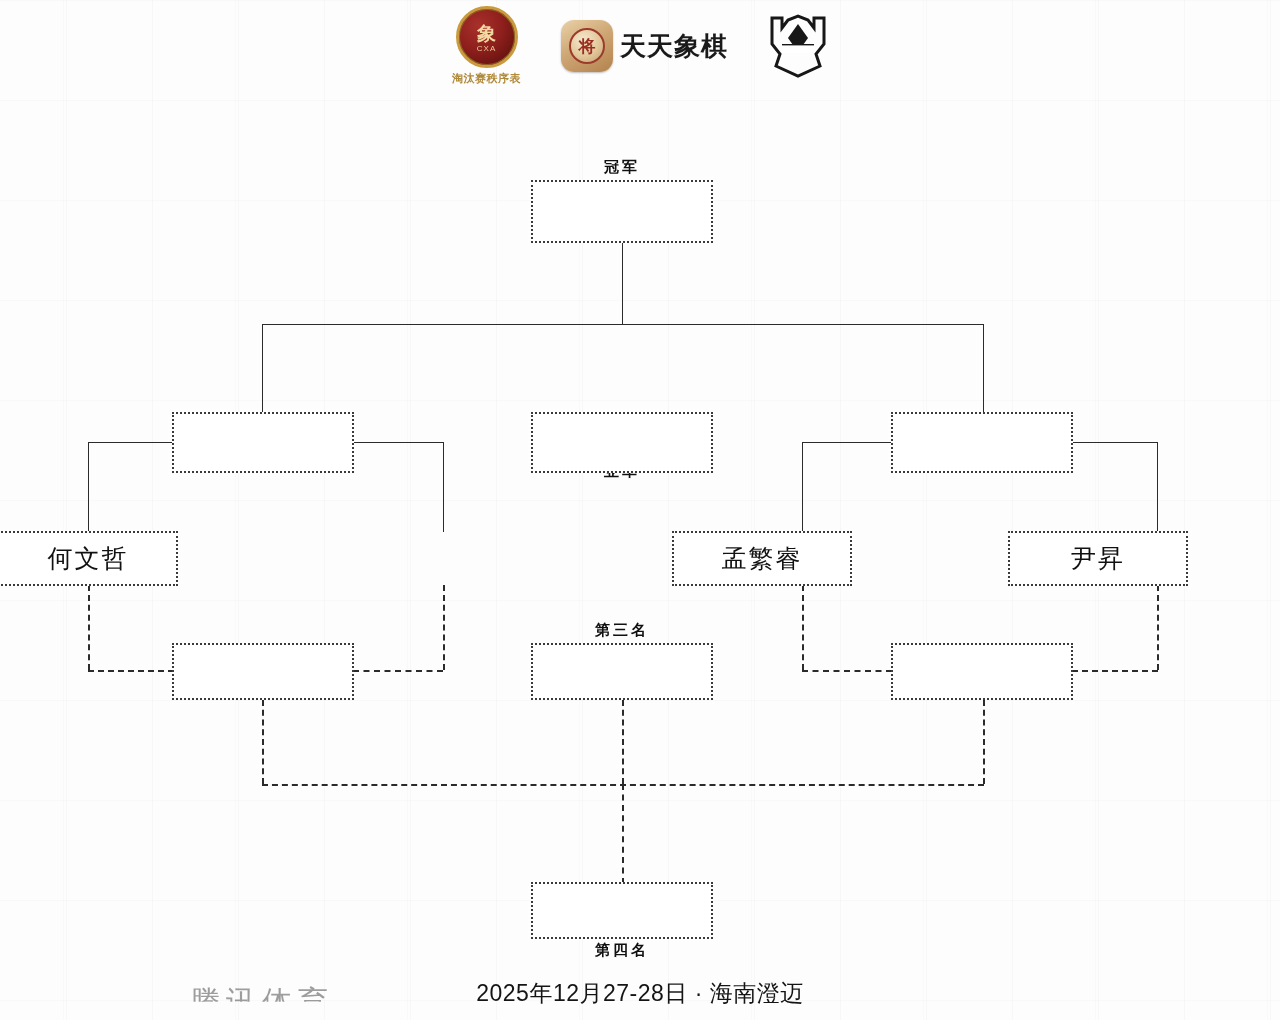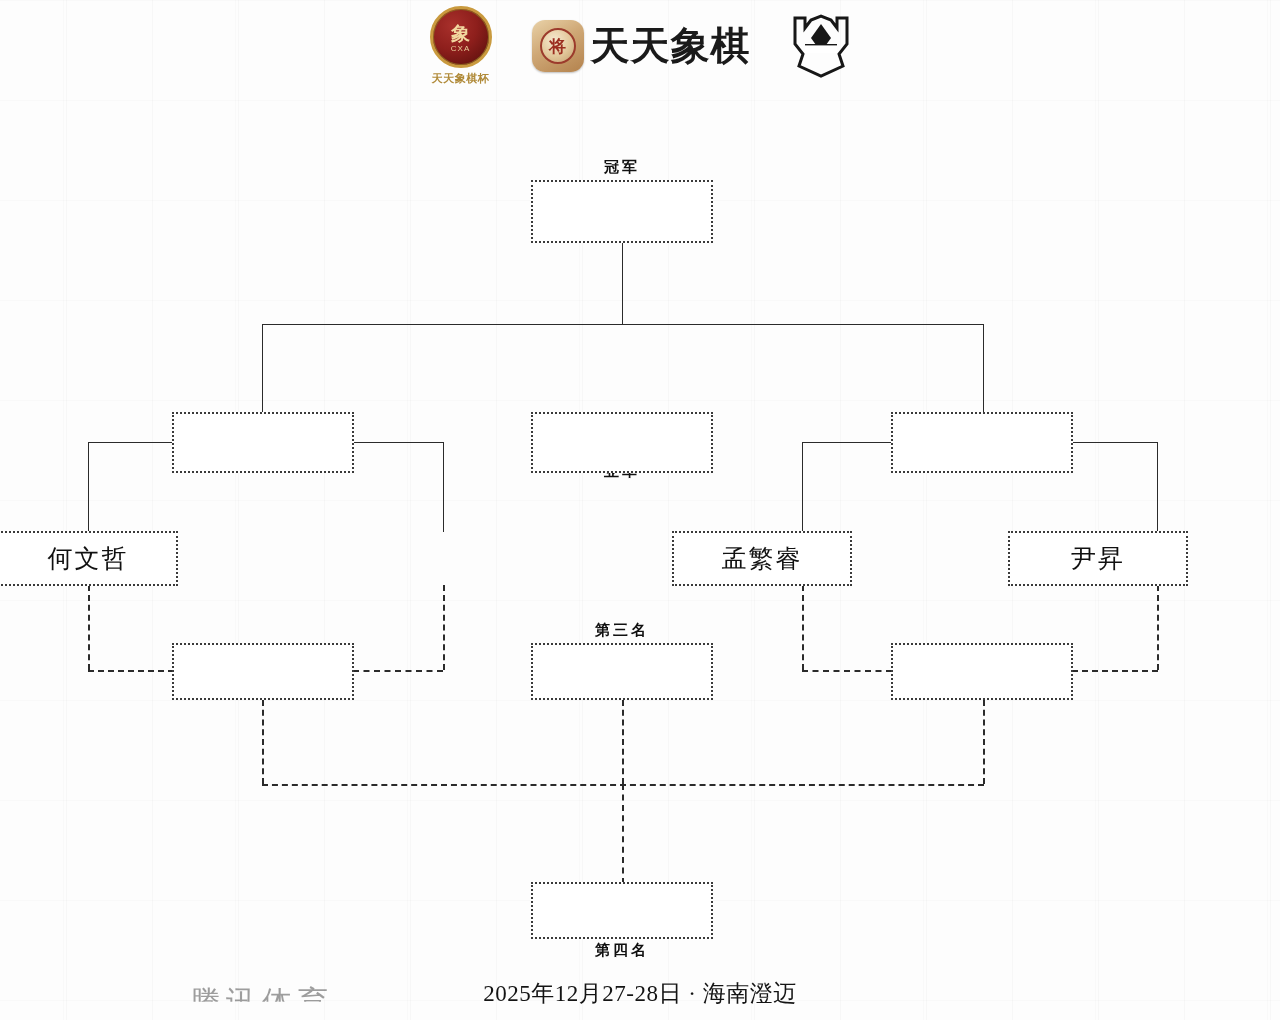--- a/index.html
+++ b/index.html
@@ -113,21 +113,21 @@
     background: radial-gradient(circle at 38% 32%, #f6e9cf 0%, #e2c79a 55%, #c2a070 100%);
     border: 2px solid #9c3b2c;
     display: flex; align-items: center; justify-content: center;
     color: #9c2e20;
     font-size: 17px;
     font-weight: bold;
     font-family: "Liberation Serif", serif;
   }
   .logo-ttxq-word {
     color: #1a1a1a;
-    font-size: 39px;
+    font-size: 26px;
     font-weight: bold;
     letter-spacing: 1px;
     font-family: "Liberation Serif", serif;
     white-space: nowrap;
   }
   .logo-cup {
     width: 60px; height: 64px;
     position: relative;
     display: flex;
     align-items: center;
@@ -200,21 +200,21 @@
   
   .footer-date {
     position: absolute;
     left: 0;
     top: 978px;
     width: 1280px;
     text-align: center;
     font-size: 23px;
     color: #141414;
     letter-spacing: 0.5px;
-    font-family: Liberation Serif, serif;
+    font-family: Liberation Sans, sans-serif;
     white-space: nowrap;
   }
   .footer-mark {
     position: absolute;
     left: 190px;
     top: 982px;
     width: 220px;
     height: 34px;
     font-size: 30px;
     color: rgba(40,40,40,0.45);
@@ -233,21 +233,21 @@
   <div class="grid-bg"></div>
   <div class="grid-bg2"></div>
 
   <div class="logos">
 
     <div class="logo-cxa">
       <div class="logo-cxa-disc">
         <span class="xiang">象</span>
         <span class="cxa">CXA</span>
       </div>
-      <div class="logo-cxa-text">天天象棋杯</div>
+      <div class="logo-cxa-text">淘汰赛秩序表</div>
     </div>
 
     <div class="logo-ttxq">
       <div class="logo-ttxq-icon">
         <span class="piece">将</span>
       </div>
       <div class="logo-ttxq-word">天天象棋</div>
     </div>
 
     <div class="logo-cup">

